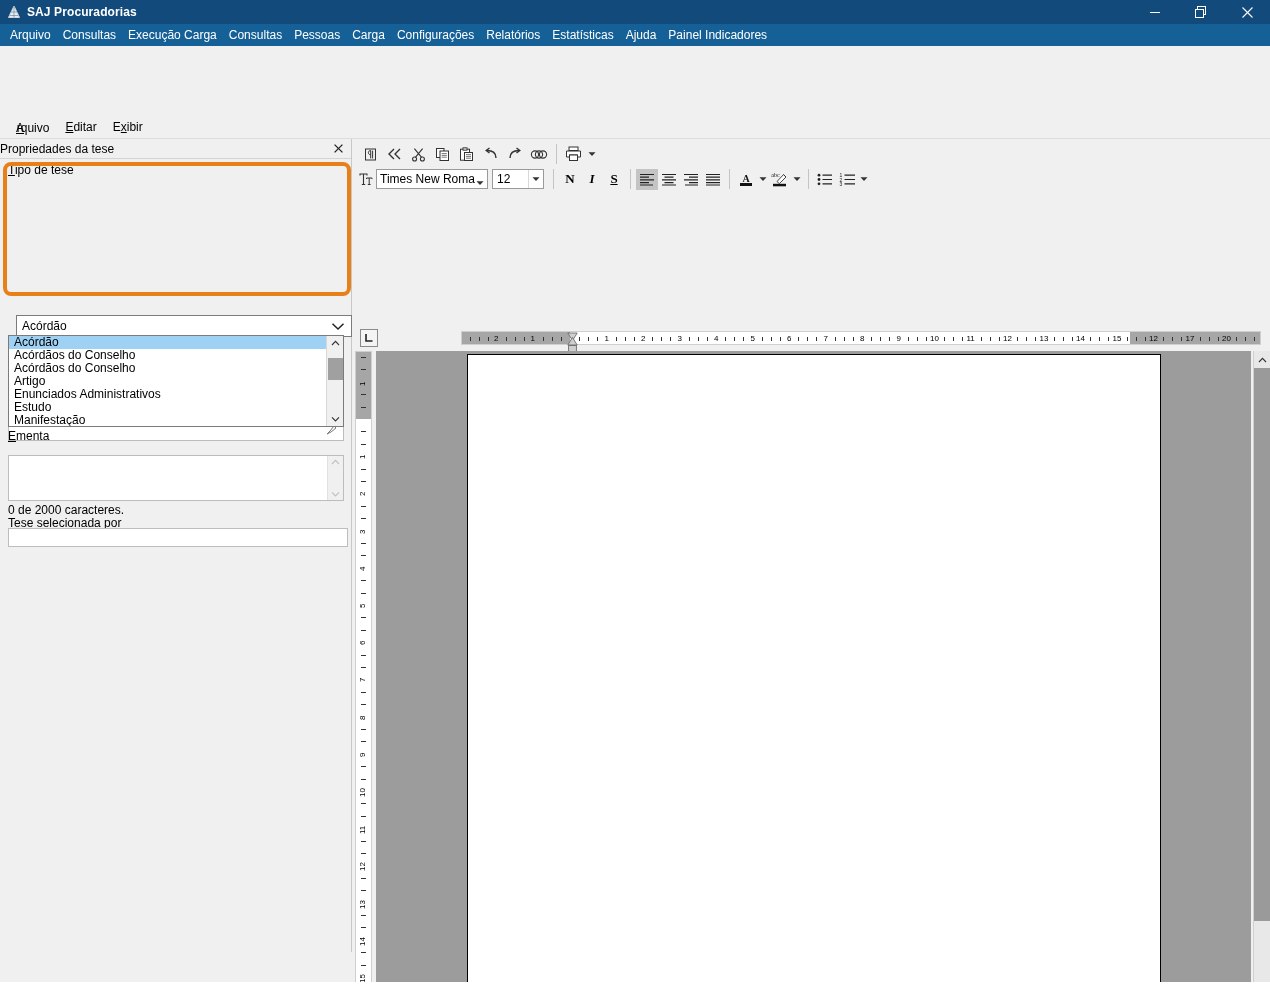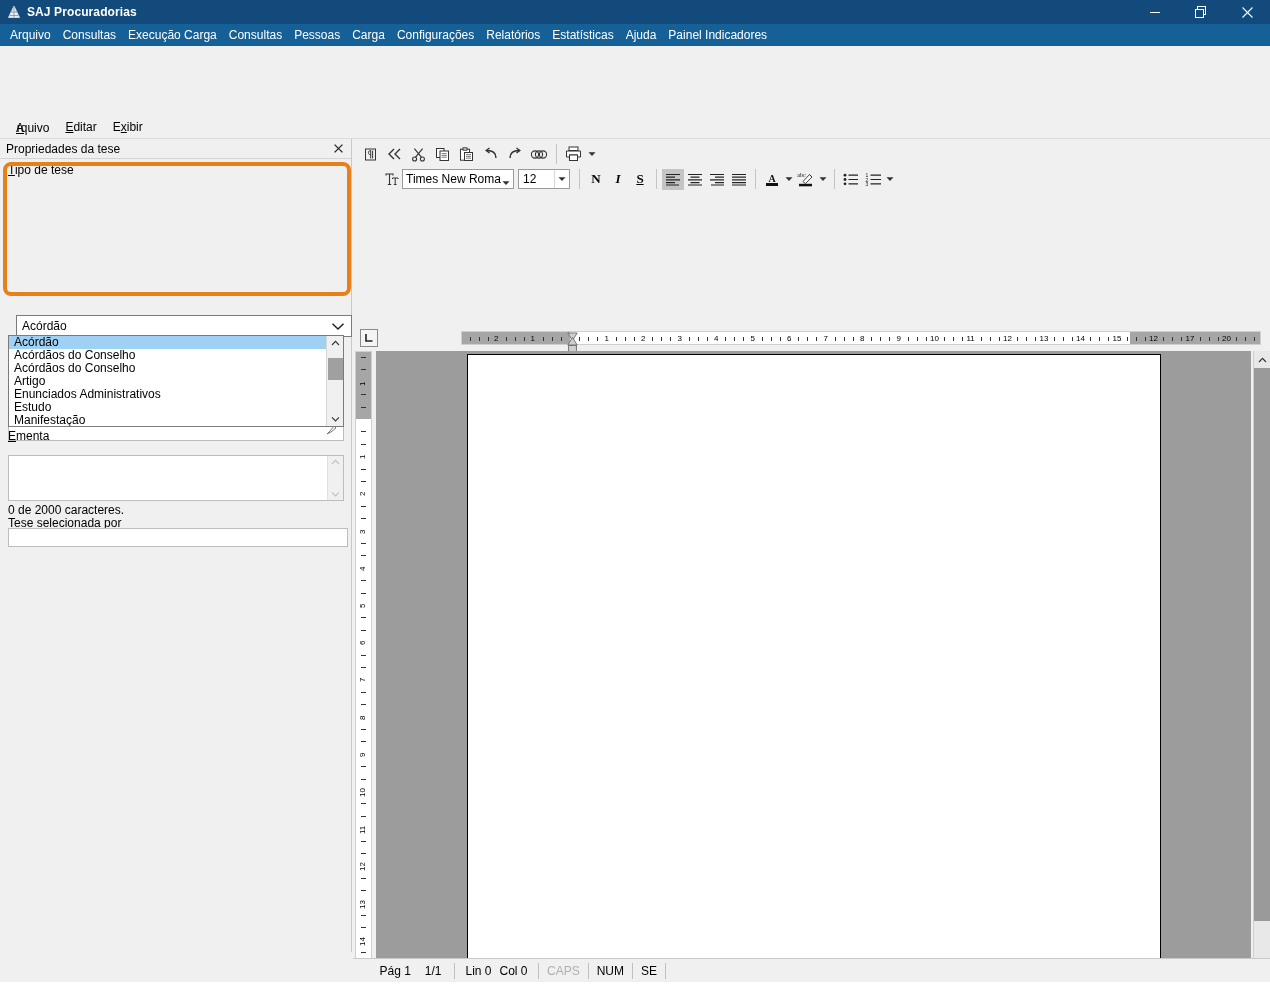--- a/index.html
+++ b/index.html
@@ -63,21 +63,21 @@
   
   .left-panel {
     position:absolute; left:0; top:139px; width:352px; height:813px;
     background:#f0f0f0; border-right:1px solid #c8c8c8;
   }
   .lp-header {
     position:relative; height:20px; background:#f0f0f0;
     border-bottom:1px solid #d4d4d4;
     display:flex; align-items:center;
   }
-  .lp-header .lp-title { font-size:12px; margin-left:6px; color:#000; }
+  .lp-header .lp-title { font-size:12px; color:#000; }
   .lp-header .lp-close { position:absolute; right:6px; top:2px; width:14px; height:14px; display:flex; align-items:center; justify-content:center; color:#222; font-size:12px; }
 
   .field-label { font-size:12px; color:#000; padding:2px 0 2px 8px; }
 
   .combo {
     position:relative; margin:0 8px; height:22px; background:#ffffff;
     border:1px solid #7b7b7b; display:flex; align-items:center;
   }
   .combo .cval { font-size:12px; margin-left:5px; color:#000; }
   .combo .carrow { position:absolute; right:6px; top:4px; }
@@ -122,21 +122,21 @@
   
   .highlight {
     position:absolute; left:3px; top:162px; width:348px; height:134px;
     border:4px solid #e8801a; border-radius:8px; pointer-events:none; z-index:50;
   }
 
   
   .editor { position:absolute; left:353px; top:139px; width:917px; height:813px; background:#f0f0f0; }
 
   .etool-row1 { position:absolute; left:0; top:2px; height:26px; display:flex; align-items:center; padding-left:6px; }
-  .etool-row2 { position:absolute; left:0; top:28px; height:24px; display:flex; align-items:center; padding-left:4px;margin-left:26px; }
+  .etool-row2 { position:absolute; left:0; top:28px; height:24px; display:flex; align-items:center; padding-left:4px; }
   .tbtn { width:23px; height:23px; display:flex; align-items:center; justify-content:center; margin-right:1px; }
   .tsep { width:1px; height:20px; background:#c4c4c4; margin:0 5px; }
 
   .font-combo {
     width:112px; height:20px; border:1px solid #9a9a9a; background:#ffffff;
     display:flex; align-items:center; position:relative; margin-right:4px;
   }
   .font-combo .fc-val { font-size:12px; margin-left:3px; white-space:nowrap; overflow:hidden; }
   .size-combo {
     width:52px; height:20px; border:1px solid #9a9a9a; background:#ffffff;
@@ -662,30 +662,15 @@
       <div class="vs-btn" style="top:0">
         <svg width="9" height="6" viewBox="0 0 9 6">
             <polyline points="1,5 4.5,1.3 8,5" fill="none" stroke="#333" stroke-width="1.1"></polyline>
           </svg>
       </div>
       <div class="vs-thumb" style="height:553px;"></div>
 
     </div>
   </div>
 
-  <div class="statusbar">
-    <div class="sb-gap"></div>
-    <div class="sb-cell" style="min-width:88px; justify-content:center; gap:14px;">
-      <span>Pág 1</span>
-      <span>1/1</span>
-    </div>
-    <div class="sb-cell" style="min-width:84px; justify-content:center; gap:8px;">
-      <span>Lin 0</span>
-      <span>Col 0</span>
-    </div>
-    <div class="sb-cell dim">CAPS</div>
-    <div class="sb-cell">NUM</div>
-    <div class="sb-cell">SE</div>
-    <div class="sb-fill"></div>
-  </div>
 
   <div class="bottom-strip"></div>
 </div>
 
 </body></html>

